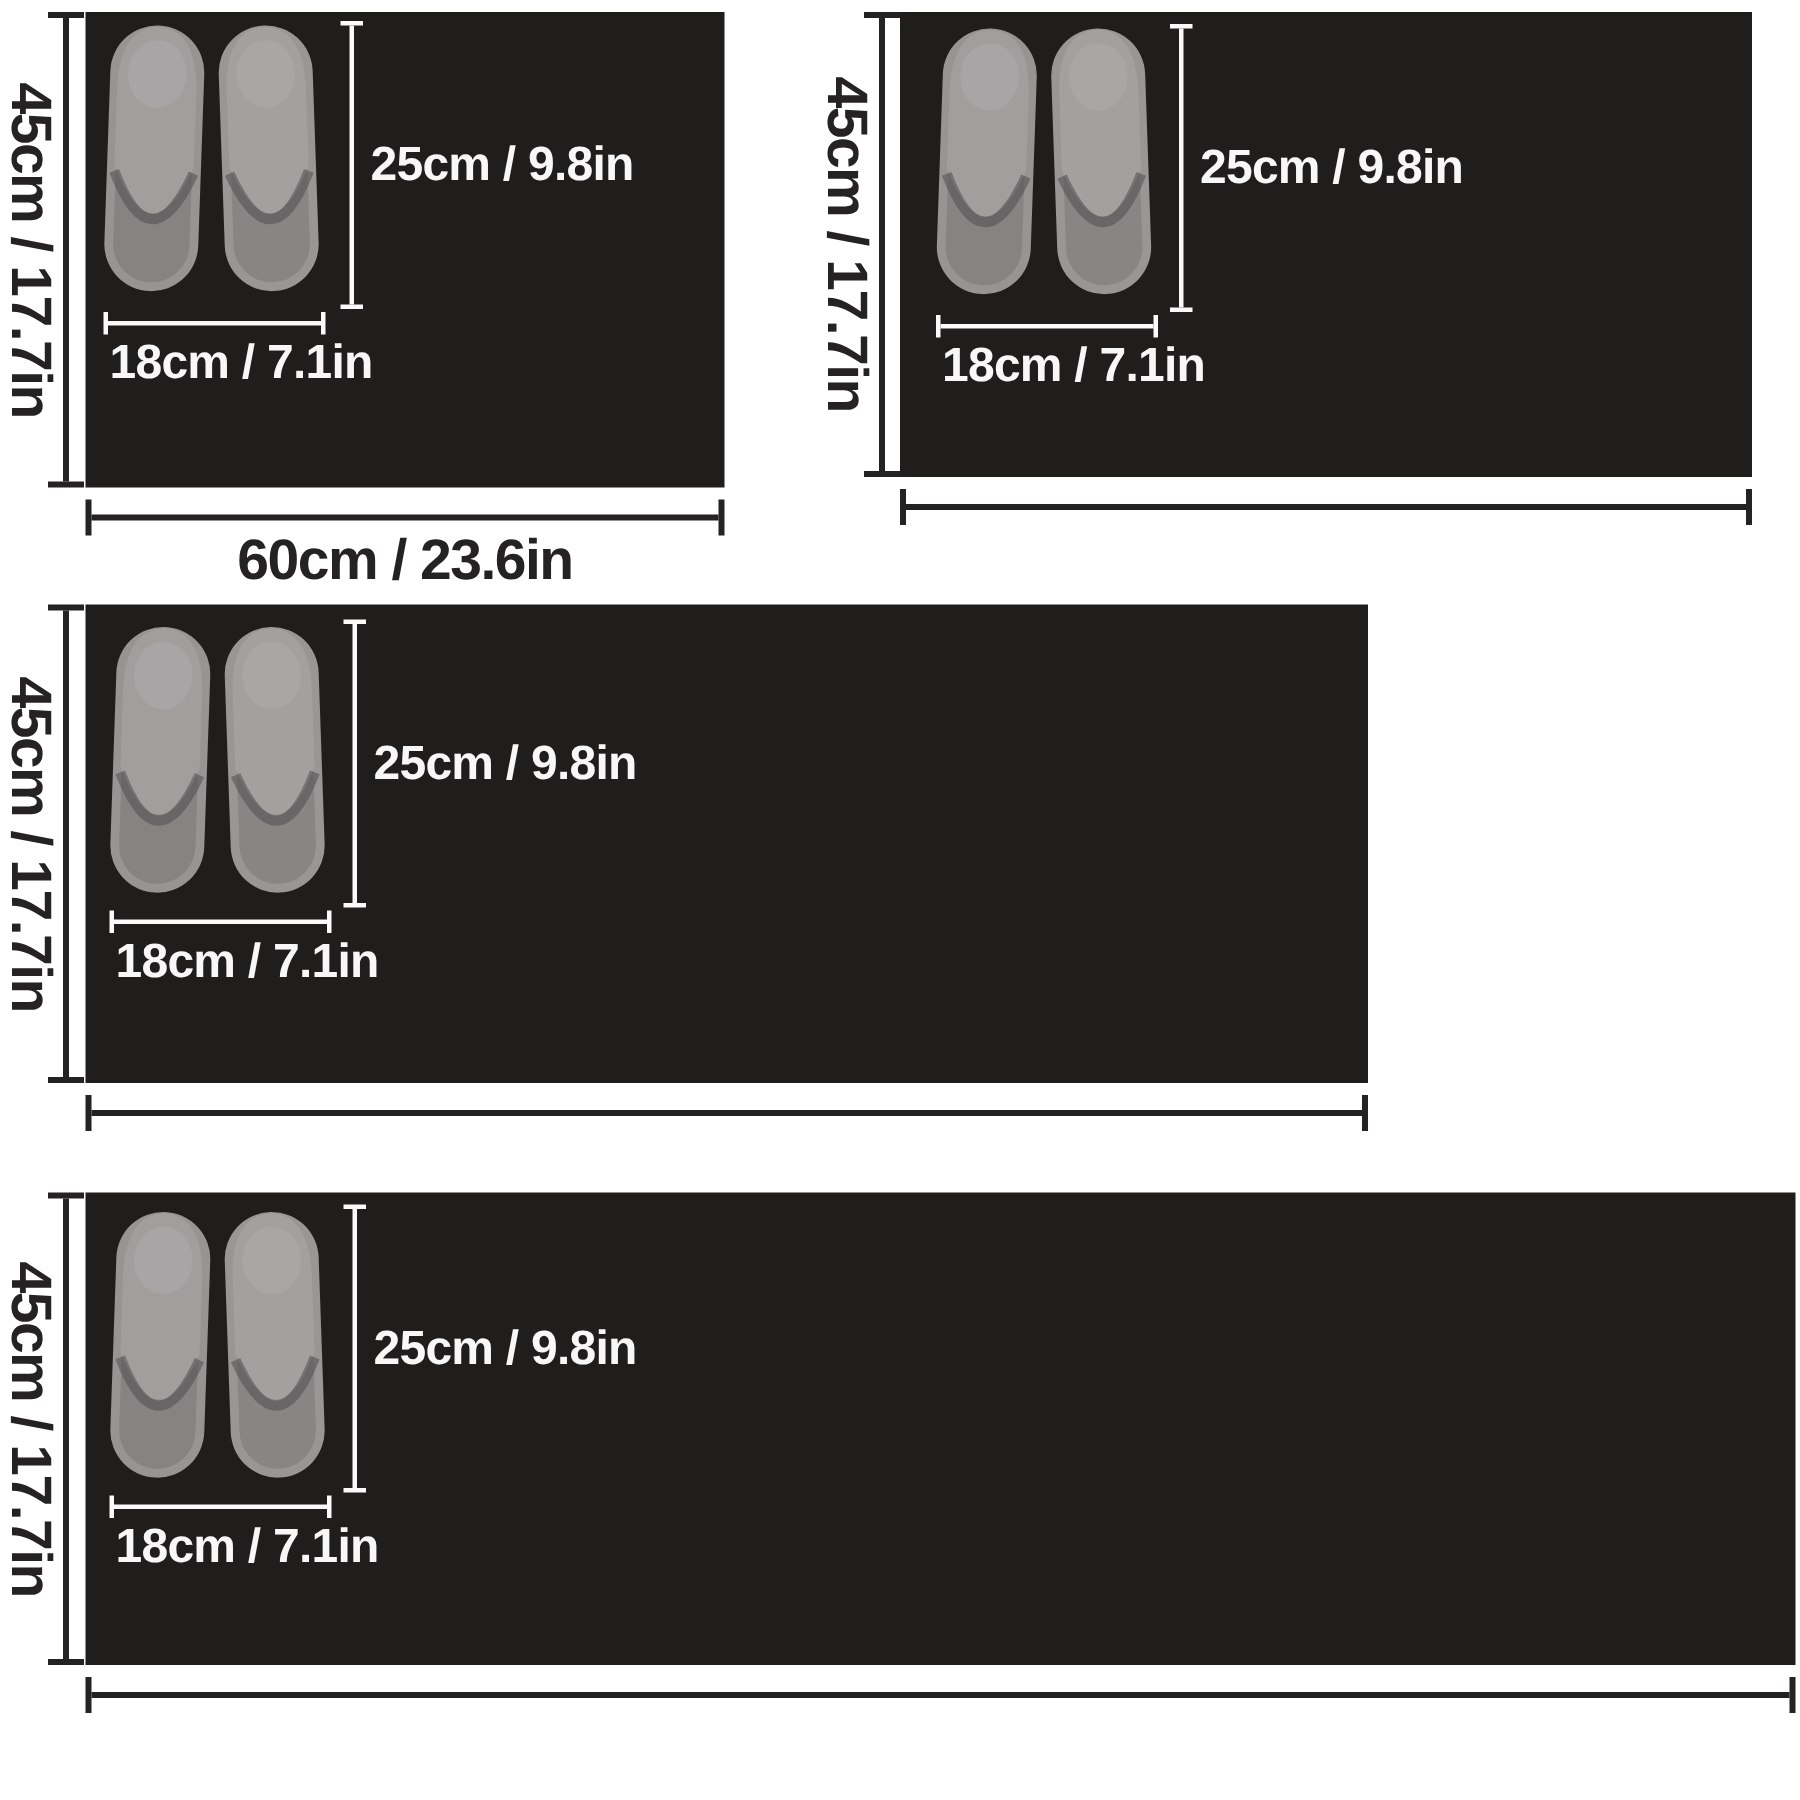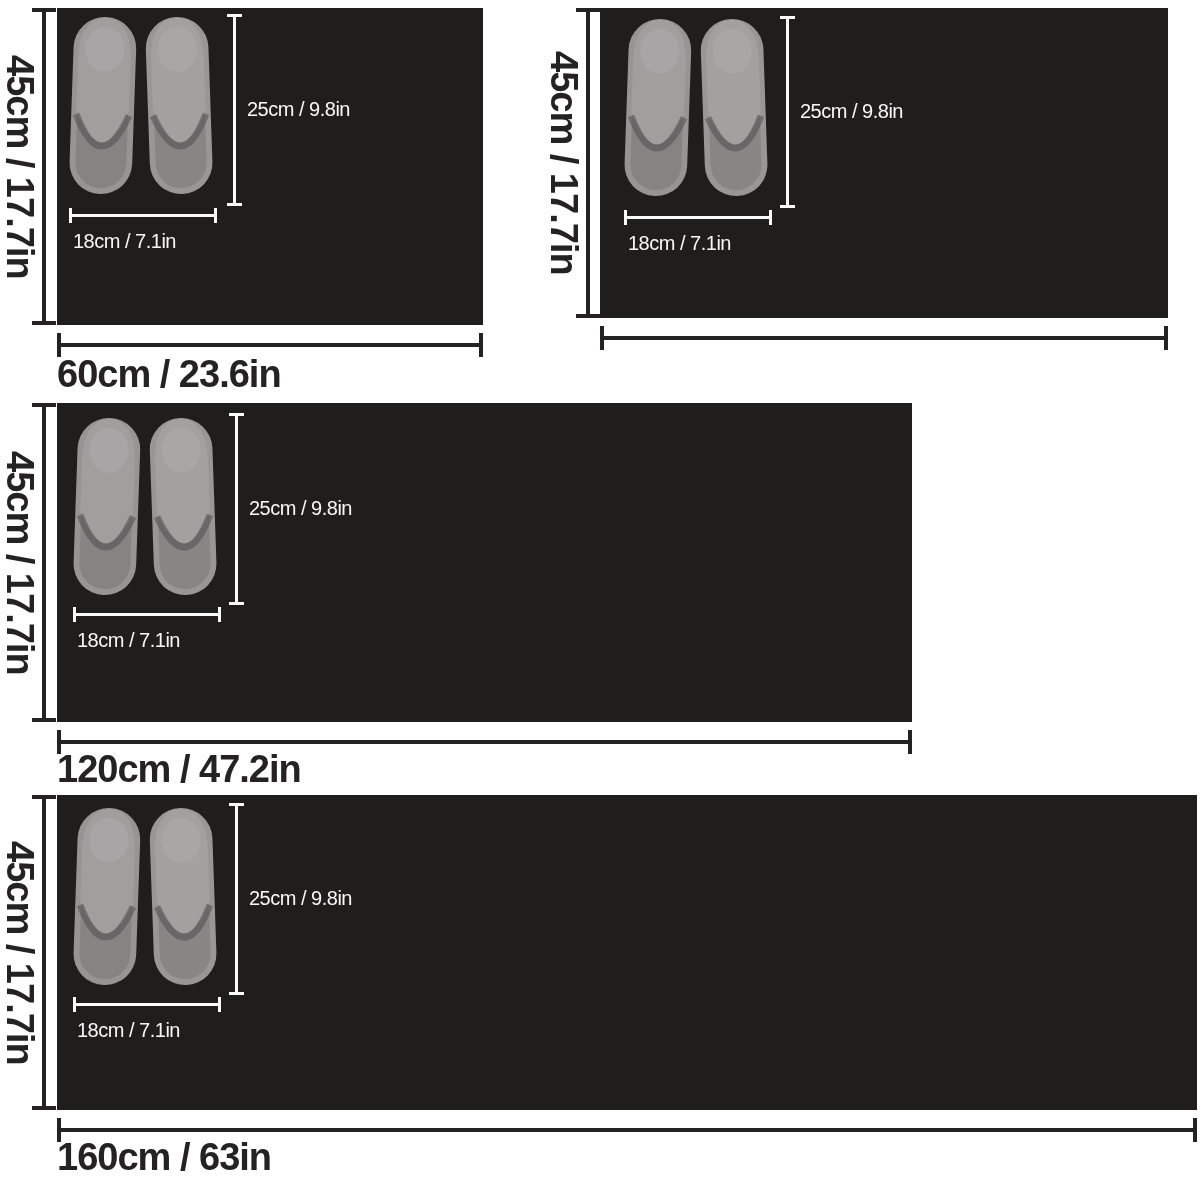--- a/index.html
+++ b/index.html
@@ -15,23 +15,23 @@
   .vdim.dark{width:24px;}  .vdim.dark .cap{width:100%;height:4px;} .vdim.dark .bar{width:4px;flex:1;}
   .vdim.light{width:15px;} .vdim.light .cap{width:100%;height:3px;} .vdim.light .bar{width:3px;flex:1;}
   .hdim.dark{height:24px;}  .hdim.dark .cap{width:4px;height:100%;} .hdim.dark .bar{height:4px;flex:1;}
   .hdim.light{height:15px;} .hdim.light .cap{width:3px;height:100%;} .hdim.light .bar{height:3px;flex:1;}
   .dark i{background:#242222;}
   .light i{background:#fafafa;}
   
   .side-label{position:absolute;writing-mode:vertical-rl;text-align:center;
               font-size:38px;font-weight:600;letter-spacing:-1px;color:#242222;
               width:40px;line-height:40px;white-space:nowrap;}
-  .bottom-label{position:absolute;font-size:38px;font-weight:600;
+  .bottom-label{position:absolute;text-align:center;font-size:38px;font-weight:600;
                 letter-spacing:-1px;color:#242222;white-space:nowrap;}
-  .inner-label{position:absolute;color:#f7f7f7;font-size:20px;font-weight:400;
+  .inner-label{position:absolute;color:#f7f7f7;font-size:32px;font-weight:700;
                letter-spacing:-0.5px;white-space:nowrap;line-height:34px;}
 </style>
 </head>
 <body>
 
 <svg width="0" height="0" style="position:absolute" aria-hidden="true">
   <symbol id="slipper-pair" viewBox="0 0 150 190">
     <g transform="rotate(2 36 95)">
       <rect x="4" y="3" width="64" height="181" rx="32" fill="#979494"></rect>
       <rect x="10" y="80" width="52" height="98" rx="26" fill="#868383"></rect>
@@ -136,21 +136,20 @@
           <i class="bar"></i>
           <i class="cap"></i>
         </div>
       <div class="inner-label" style="left:20px;top:220px;">18cm / 7.1in</div>
     </div>
     <div class="hdim dark" style="left:57px;top:730px;width:855px;">
         <i class="cap"></i>
         <i class="bar"></i>
         <i class="cap"></i>
       </div>
-    <div class="bottom-label" style="left:57px;top:748px;width:855px;">120cm / 47.2in</div>
   </div>
 
   <div class="panel">
     <div class="side-label" style="left:0px;top:795px;height:315px;">45cm / 17.7in</div>
     <div class="vdim dark" style="left:32px;top:795px;height:315px;">
         <i class="cap"></i>
         <i class="bar"></i>
         <i class="cap"></i>
       </div>
     <div class="mat" style="left:57px;top:795px;width:1140px;height:315px;">
@@ -168,16 +167,15 @@
           <i class="bar"></i>
           <i class="cap"></i>
         </div>
       <div class="inner-label" style="left:20px;top:218px;">18cm / 7.1in</div>
     </div>
     <div class="hdim dark" style="left:57px;top:1118px;width:1140px;">
         <i class="cap"></i>
         <i class="bar"></i>
         <i class="cap"></i>
       </div>
-    <div class="bottom-label" style="left:57px;top:1136px;width:1140px;">160cm / 63in</div>
   </div>
 
 </div>
 
 </body></html>

